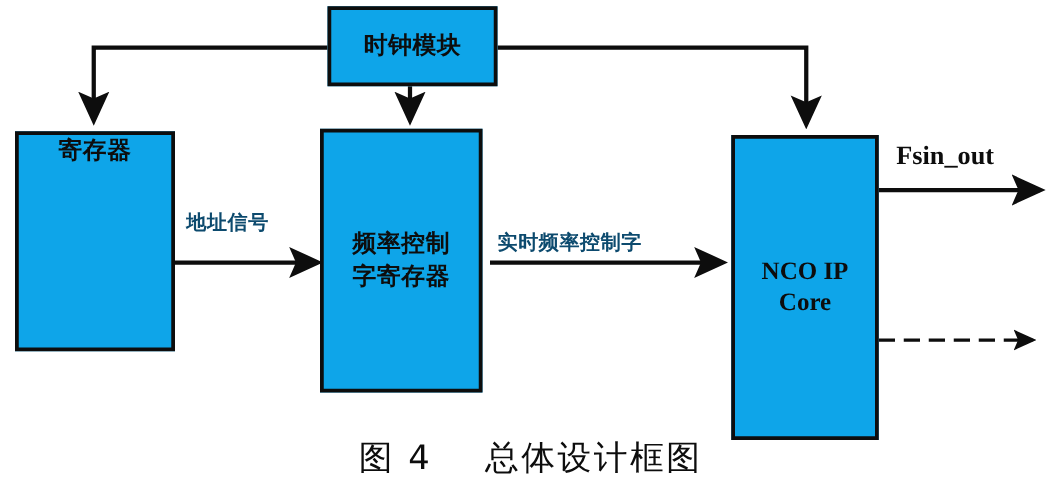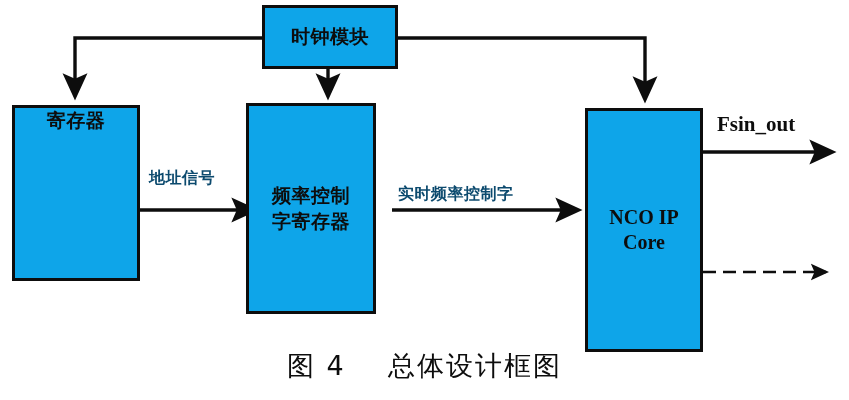--- a/index.html
+++ b/index.html
@@ -133,21 +133,21 @@
   </svg>
 
   <div class="node-box" style="left:262px; top:5px; width:136px; height:64px;">
     <span class="node-label-cn">时钟模块</span>
   </div>
 
   <div class="node-box" style="left:12px; top:105px; width:128px; height:176px;justify-content:space-between;">
     <span class="node-label-cn">寄存器</span>
   </div>
 
-  <div class="node-box" style="left:246px; top:103px; width:130px; height:211px;">
+  <div class="node-box" style="left:256px; top:103px; width:130px; height:211px;">
     <span class="node-label-cn">频率控制</span>
     <span class="node-label-cn">字寄存器</span>
   </div>
 
   <div class="node-box" style="left:585px; top:108px; width:118px; height:244px;">
     <span class="node-label-en">NCO IP</span>
     <span class="node-label-en">Core</span>
   </div>
 
   <div class="edge-label-cn" style="left:149px; top:168px;">地址信号</div>

